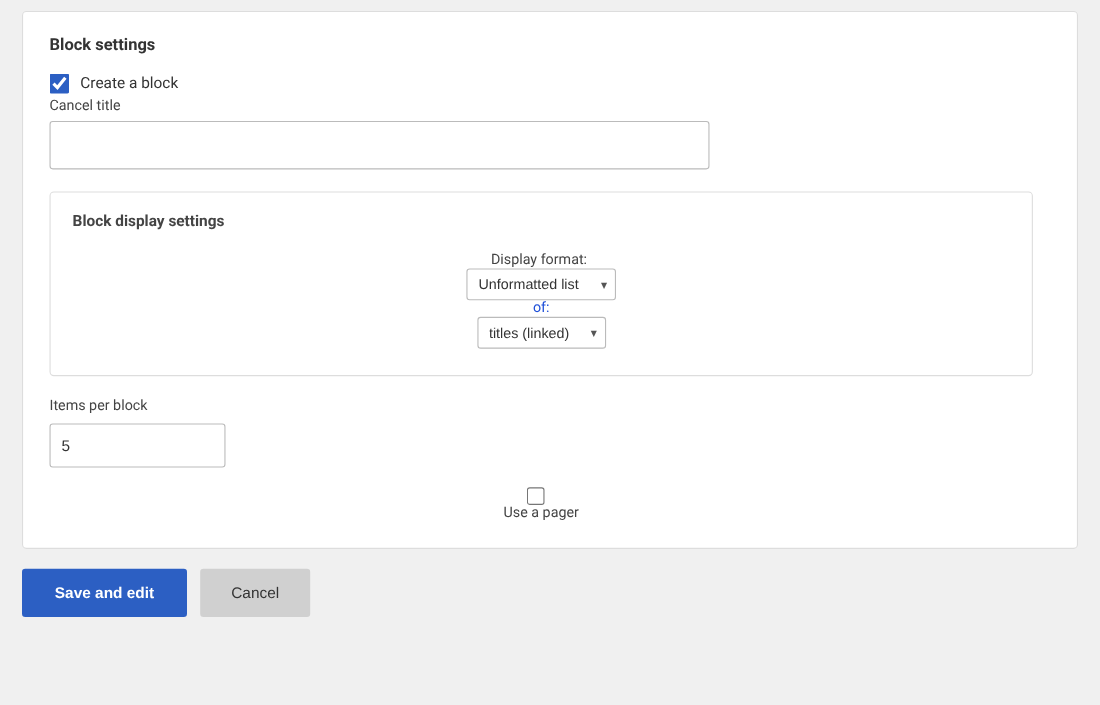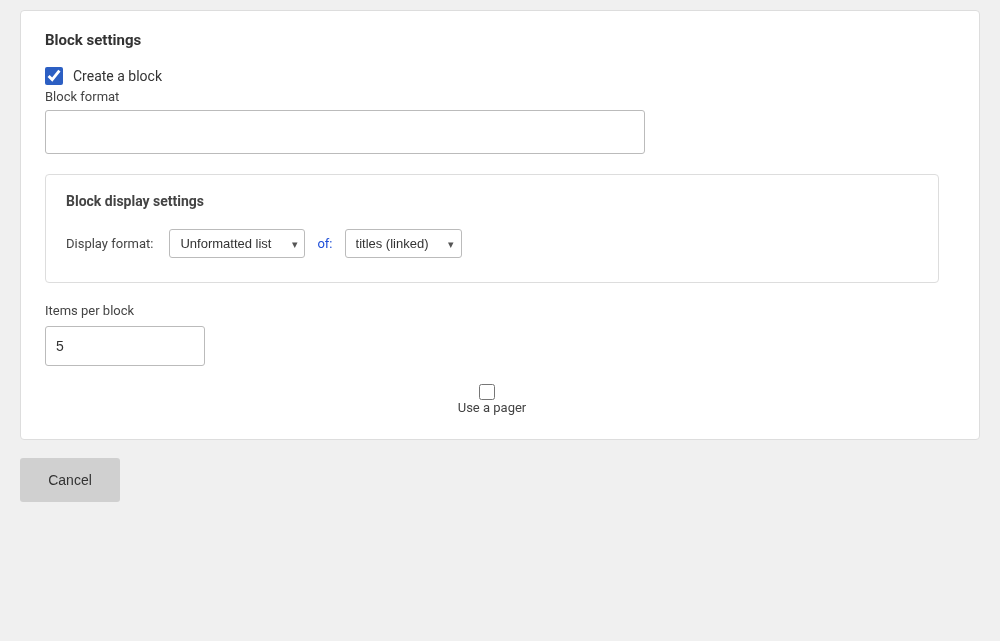--- a/index.html
+++ b/index.html
@@ -92,21 +92,22 @@
     .inner-section-title {
       font-size: 14px;
       font-weight: 700;
       color: #444;
       margin-bottom: 20px;
     }
 
     .display-format-row {
       display: flex;
       align-items: center;
-      gap: 12px;
+      gap: 0;
+      flex-direction: column;
     }
 
     .display-format-label {
       font-size: 13px;
       color: #444;
       margin-right: 4px;
     }
 
     .select-wrapper {
       position: relative;
@@ -224,21 +225,21 @@
 
 <div class="page-wrapper">
   <div class="main-card">
     <div class="section-title">Block settings</div>
 
     <div class="checkbox-row">
       <input type="checkbox" class="checkbox-input" checked="" style="">
       <label class="checkbox-label">Create a block</label>
     </div>
 
-    <div class="field-label">Block format</div>
+    <div class="field-label">Cancel title</div>
     <input type="text" class="text-input" value="" style="">
 
     <div class="inner-card">
       <div class="inner-section-title">Block display settings</div>
 
       <div class="display-format-row">
         <span class="display-format-label">Display format:</span>
 
         <div class="select-wrapper">
           <select class="select-input">
@@ -269,15 +270,16 @@
       </div>
     </div>
 
     <div class="use-pager-row">
       <input type="checkbox" class="pager-checkbox" style="">
       <label class="pager-label">Use a pager</label>
     </div>
   </div>
 
   <div class="footer-bar">
+    <button class="btn-save">Save and edit</button>
     <button class="btn-cancel">Cancel</button>
   </div>
 </div>
 
 </body></html>

